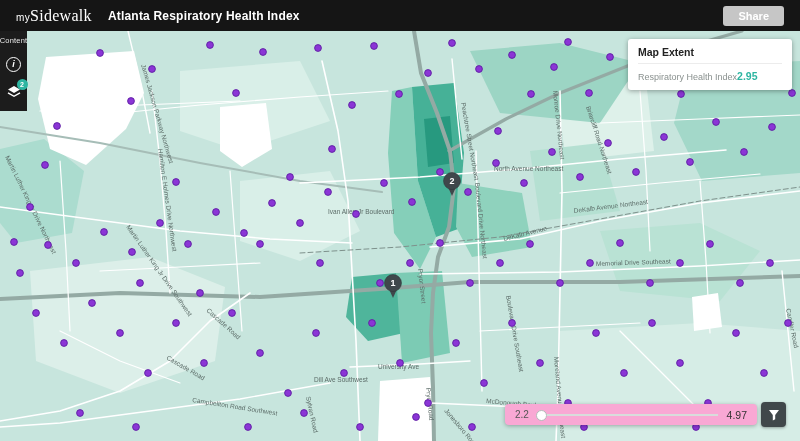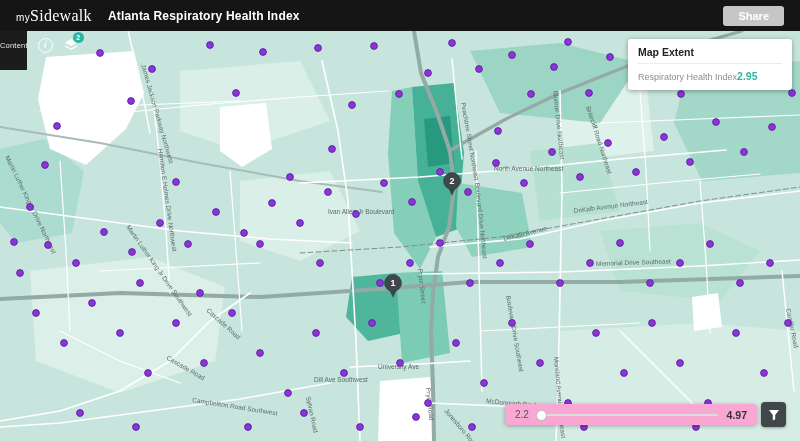--- a/index.html
+++ b/index.html
@@ -20,21 +20,21 @@
   
   .map-area { position: absolute; top: 31px; left: 0; right: 0; bottom: 0; }
   #map-svg { position: absolute; inset: 0; width: 100%; height: 100%; display: block; }
   .road-label { font-size: 6.5px; fill: #5c6c68; font-family: "Liberation Sans", sans-serif; }
   .dot { fill: #8b35d6; stroke: #5f1fa3; stroke-width: .9; cursor: pointer; }
   .marker-num { fill: #fff; font-size: 9px; font-weight: bold; text-anchor: middle;
                 font-family: "Liberation Sans", sans-serif; }
 
   
   .sidebar { position: absolute; top: 0; left: 0; width: 27px; background: #1c1c1c; z-index: 20;
-             display: flex; align-items: center; padding: 5px 0 16px; gap: 10px; }
+             display: flex; flex-direction: column; align-items: center; padding: 5px 0 10px; gap: 10px; }
   .content-label { color: #e8e8e8; font-size: 7.5px; letter-spacing: .2px; }
   .icon-btn { position: relative; width: 18px; height: 18px; display: flex; align-items: center;
               justify-content: center; cursor: pointer; }
   .info-circle { width: 15px; height: 15px; border: 1.5px solid #fff; border-radius: 50%;
                  color: #fff; font-size: 9px; font-weight: bold; display: flex; align-items: center;
                  justify-content: center; font-style: italic; }
   .badge { position: absolute; top: -4px; right: -5px; background: #2db5a1; color: #fff;
            font-size: 7px; font-weight: bold; width: 11px; height: 11px; border-radius: 50%;
            display: flex; align-items: center; justify-content: center; }
 
@@ -48,21 +48,21 @@
   .extent-value { font-size: 10.5px; font-weight: bold; color: #2db5a1; }
 
   
   .filter-bar { position: absolute; bottom: 16px; right: 43px; width: 252px; height: 21px;
                 background: #f9a8d4; border-radius: 4px; box-shadow: 0 1px 4px rgba(0,0,0,.3);
                 display: flex; align-items: center; padding: 0 10px; gap: 9px; z-index: 20; }
   .filter-min { font-size: 10px; color: #555; }
   .filter-track { flex: 1; height: 2px; background: #d8dcdb; position: relative; cursor: pointer; }
   .filter-track::before { content: ""; position: absolute; left: -2px; top: -4px; width: 9px; height: 9px;
                           background: #fff; border: 1px solid #b5bcbb; border-radius: 50%; }
-  .filter-max { font-size: 10.5px; font-weight: bold; color: #333; }
+  .filter-max { font-size: 10.5px; font-weight: normal; color: #333; }
   .filter-btn { position: absolute; bottom: 14px; right: 14px; width: 25px; height: 25px;
                 background: #40474a; border: none; border-radius: 4px; cursor: pointer;
                 display: flex; align-items: center; justify-content: center;
                 box-shadow: 0 1px 3px rgba(0,0,0,.35); }
 </style>
 </head>
 <body>
 
 <div class="app">
 

